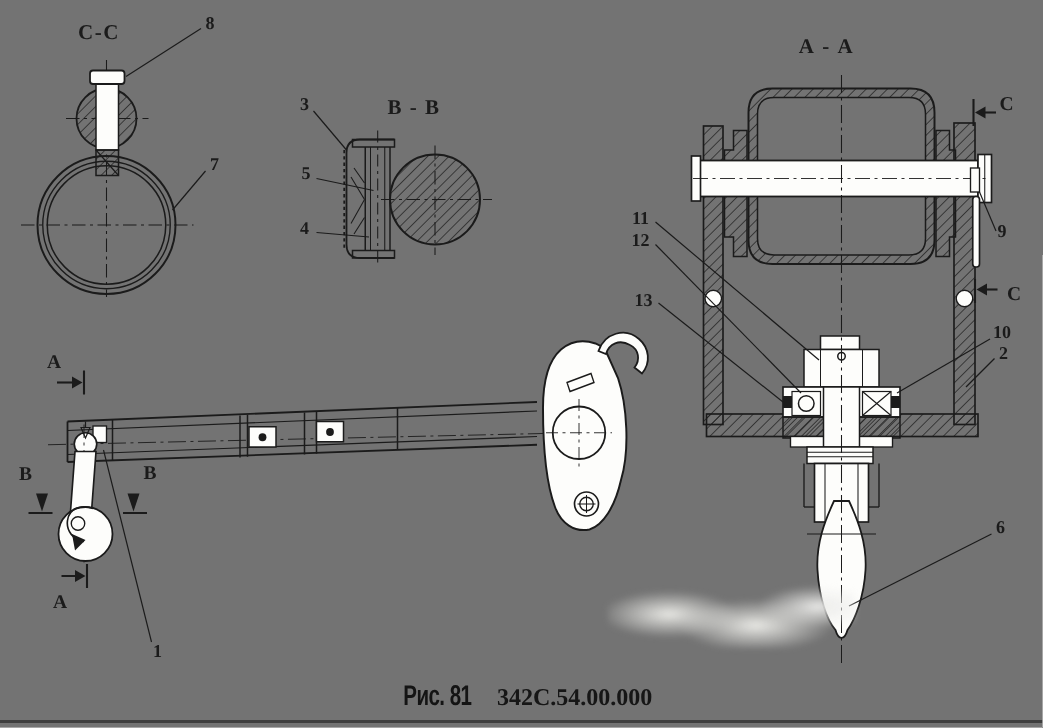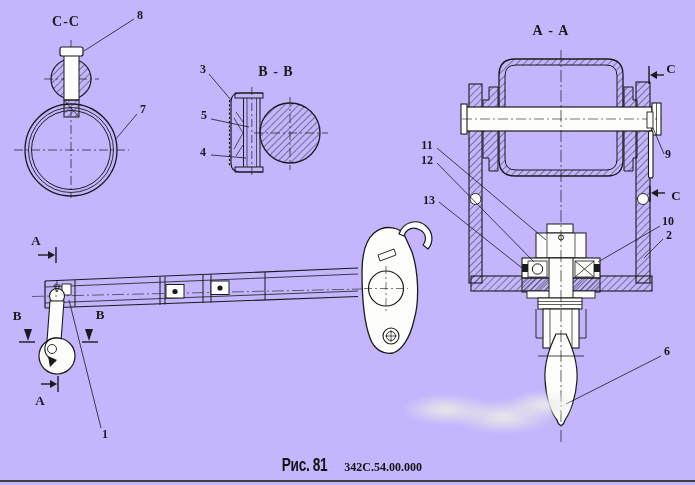--- a/index.html
+++ b/index.html
@@ -1,25 +1,25 @@
 <!DOCTYPE html>
 <html><head>
 <meta charset="utf-8">
 <style>
   html,body{margin:0;padding:0;}
   body{font-family:"Liberation Serif",serif;}
-  .page{position:relative;width:695px;height:485px;background:#c4b5fd;overflow:hidden;}
+  .page{position:relative;width:695px;height:485px;background:#737373;overflow:hidden;}
   svg text{font-family:"Liberation Serif",serif;font-weight:bold;fill:#1b1b1b;}
   .sec-title{font-size:14px;letter-spacing:1px;}
   .callout{font-size:12px;}
   .cutletter{font-size:13px;}
   .caption{position:absolute;left:0;right:0;top:454px;display:flex;justify-content:center;align-items:baseline;gap:8px;}
   .caption .fig-label{font-family:"Liberation Sans",sans-serif;font-weight:bold;font-size:19px;
       transform:scaleX(0.72);transform-origin:center;letter-spacing:-0.5px;color:#141414;white-space:nowrap;}
-  .caption .fig-text{font-family:"Liberation Serif",serif;font-weight:bold;font-size:12px;color:#161616;
+  .caption .fig-text{font-family:"Liberation Serif",serif;font-weight:bold;font-size:16px;color:#161616;
       word-spacing:7px;white-space:nowrap;}
   .bottom-rule{position:absolute;left:0;right:0;top:480px;height:2px;background:#3f3f3f;}
   .watermark{position:absolute;left:405px;top:382px;width:165px;height:50px;
       background:radial-gradient(ellipse 40% 45% at 25% 55%, #e9e9e5 0%, rgba(255,255,255,0) 70%),
                  radial-gradient(ellipse 45% 50% at 60% 70%, #eaeae6 0%, rgba(255,255,255,0) 70%),
                  radial-gradient(ellipse 35% 40% at 85% 45%, #ececea 0%, rgba(255,255,255,0) 70%);
       filter:blur(2px);}
 </style>
 </head>
 <body>

